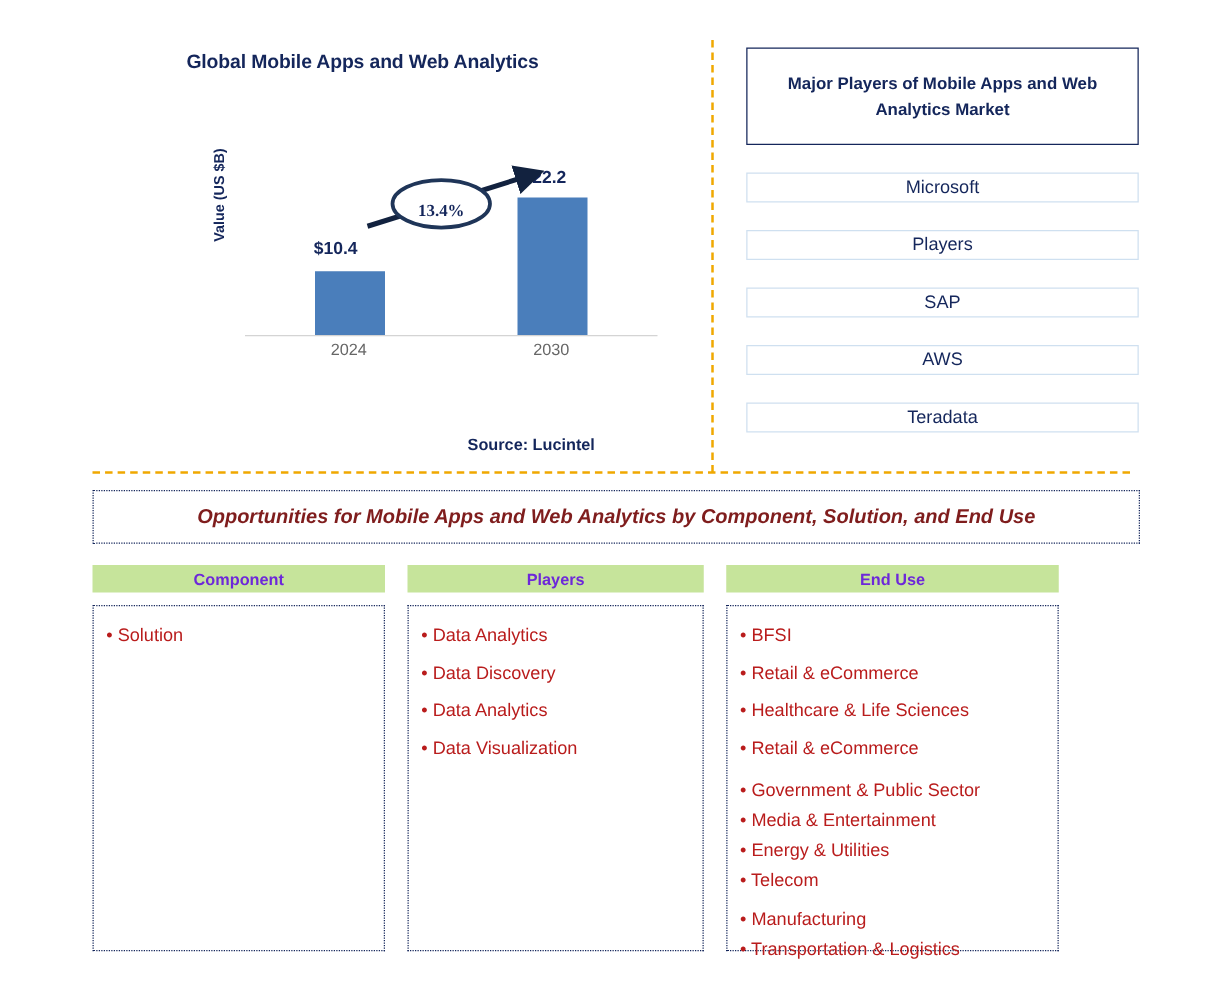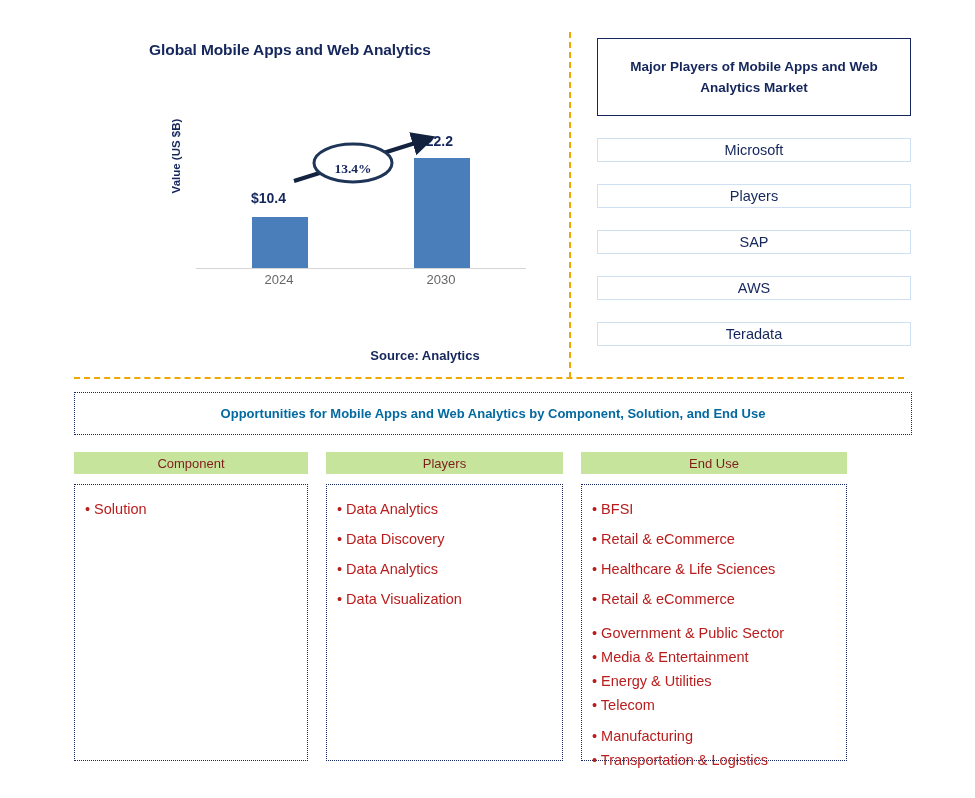--- a/index.html
+++ b/index.html
@@ -155,36 +155,37 @@
   
   #opportunities-banner {
     position: absolute;
     left: 74px; top: 392px;
     box-sizing: border-box;
     width: 838px; height: 43px;
     border: 1.5px dotted #14265B;
     display: flex;
     align-items: center;
     justify-content: center;
-    font-size: 13px;
-    font-weight: bold;
-    color: #0369a1;
+    font-size: 16px;
+    font-weight: bold;
+    color: #7f1d1d;
+    font-style: italic;
   }
 
   .col-header {
     position: absolute;
     box-sizing: border-box;
     height: 22px;
     background: #C6E49B;
     display: flex;
     align-items: center;
     justify-content: center;
     font-size: 13px;
-    font-weight: normal;
-    color: #7f1d1d;
+    font-weight: bold;
+    color: #6d28d9;
   }
   .col-box {
     position: absolute;
     box-sizing: border-box;
     border: 1.5px dotted #14265B;
     padding: 9px 0 0 6px;
   }
   .bullet-item {
     font-size: 14.5px;
     color: #b91c1c;
@@ -231,21 +232,21 @@
     <defs>
       <marker id="arrowhead" markerWidth="6" markerHeight="6" refX="4" refY="3" orient="auto">
         <polygon points="0,0 6,3 0,6" fill="#12223F"></polygon>
       </marker>
     </defs>
     <line x1="4" y1="51" x2="138" y2="9" stroke="#12223F" stroke-width="4" marker-end="url(#arrowhead)"></line>
     <ellipse cx="63" cy="33" rx="39" ry="19" fill="#ffffff" stroke="#1F3558" stroke-width="3"></ellipse>
   </svg>
   <div id="cagr-label">13.4%</div>
 
-  <div id="source-text">Source: Analytics</div>
+  <div id="source-text">Source: Lucintel</div>
 </div>
 
 <div id="v-divider"></div>
 <div id="h-divider"></div>
 
 <div id="players-panel">
   <div id="players-header">Major Players of Mobile Apps and Web Analytics Market</div>
   <div class="player-box">
     <span>Microsoft</span>
   </div>

